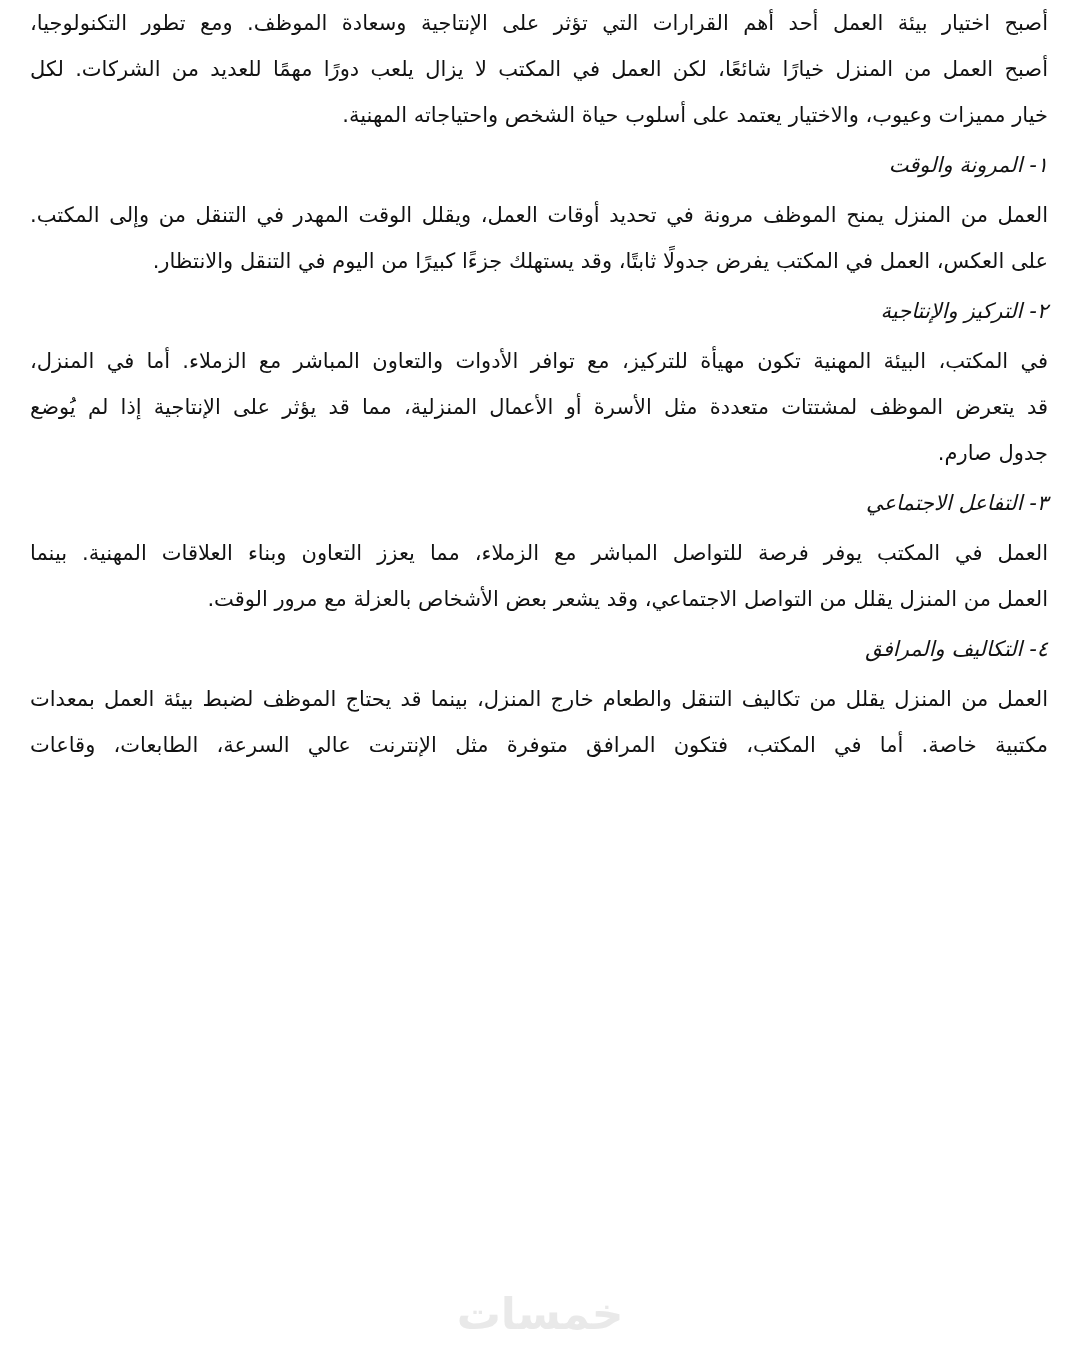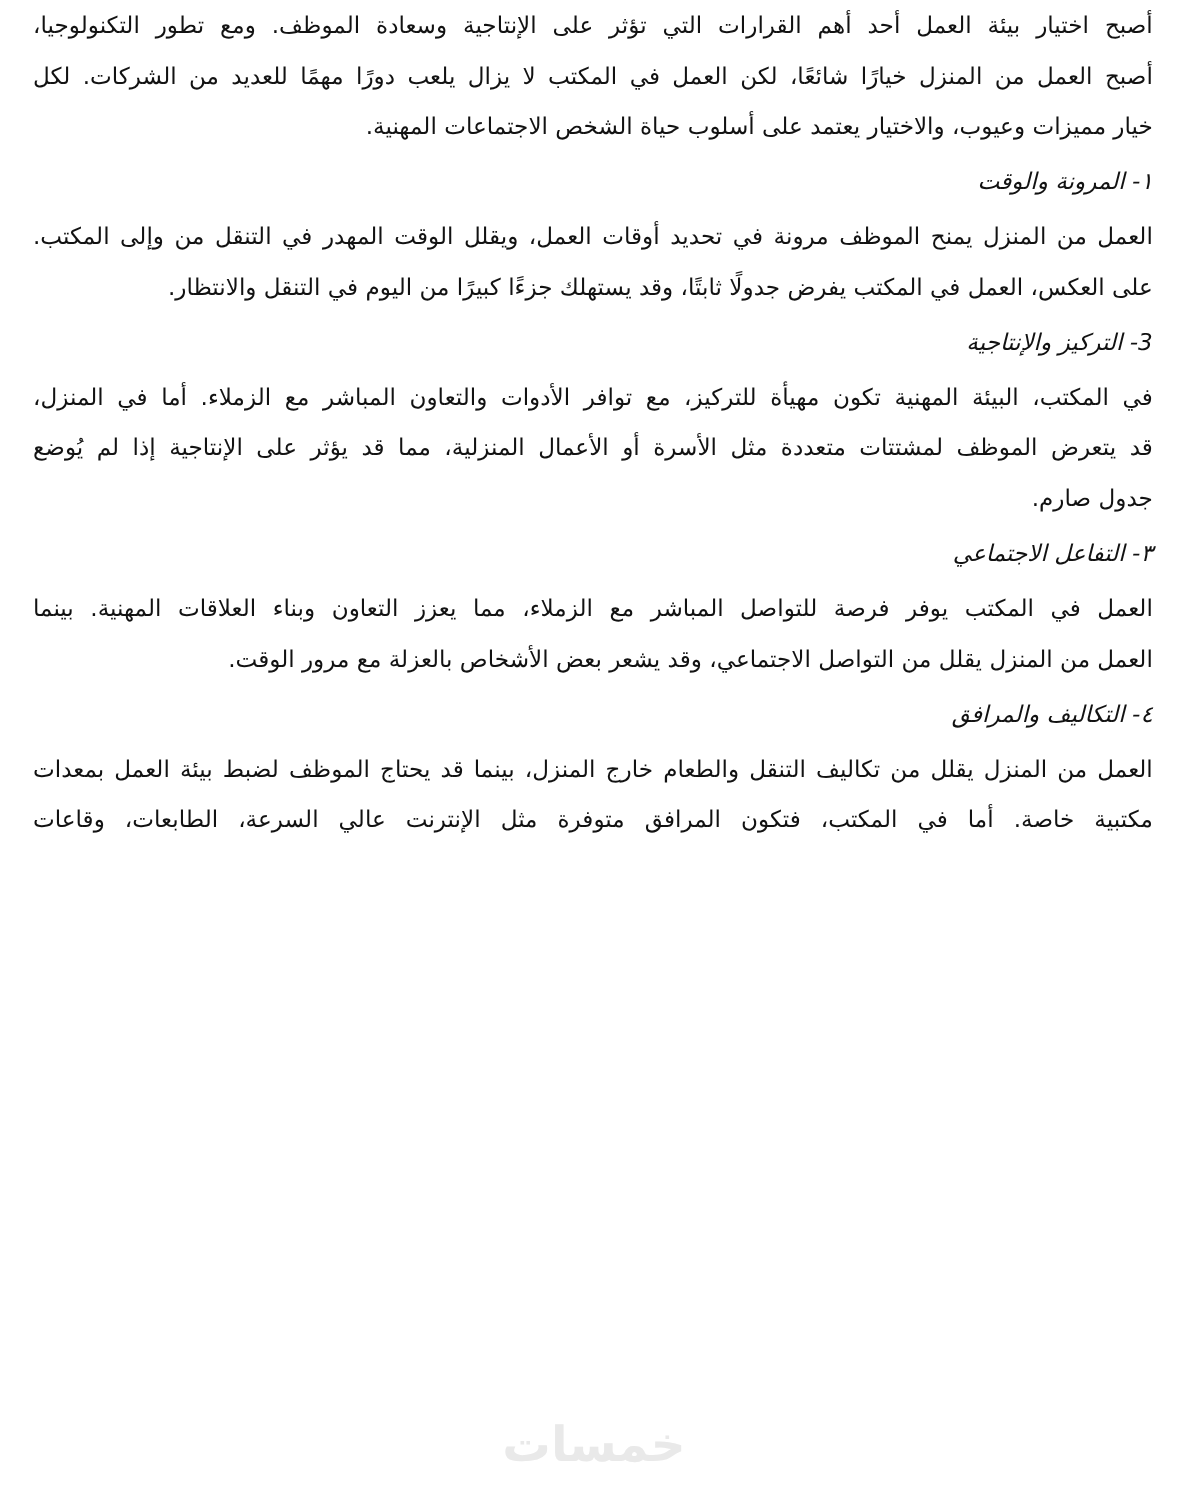--- a/index.html
+++ b/index.html
@@ -65,28 +65,28 @@
 </style>
 </head>
 <body>
 
 <div class="page">
 
   <main class="doc" id="doc">
       <div class="block">
         <div class="line">أصبح اختيار بيئة العمل أحد أهم القرارات التي تؤثر على الإنتاجية وسعادة الموظف. ومع تطور التكنولوجيا،</div>
         <div class="line">أصبح العمل من المنزل خيارًا شائعًا، لكن العمل في المكتب لا يزال يلعب دورًا مهمًا للعديد من الشركات. لكل</div>
-        <div class="line last">خيار مميزات وعيوب، والاختيار يعتمد على أسلوب حياة الشخص الاجتماعات المهنية.</div>
+        <div class="line last">خيار مميزات وعيوب، والاختيار يعتمد على أسلوب حياة الشخص واحتياجاته المهنية.</div>
       </div>
       <div class="heading">١- المرونة والوقت</div>
       <div class="block">
         <div class="line">العمل من المنزل يمنح الموظف مرونة في تحديد أوقات العمل، ويقلل الوقت المهدر في التنقل من وإلى المكتب.</div>
         <div class="line last">على العكس، العمل في المكتب يفرض جدولًا ثابتًا، وقد يستهلك جزءًا كبيرًا من اليوم في التنقل والانتظار.</div>
       </div>
-      <div class="heading">3- التركيز والإنتاجية</div>
+      <div class="heading">٢- التركيز والإنتاجية</div>
       <div class="block">
         <div class="line">في المكتب، البيئة المهنية تكون مهيأة للتركيز، مع توافر الأدوات والتعاون المباشر مع الزملاء. أما في المنزل،</div>
         <div class="line">قد يتعرض الموظف لمشتتات متعددة مثل الأسرة أو الأعمال المنزلية، مما قد يؤثر على الإنتاجية إذا لم يُوضع</div>
         <div class="line last">جدول صارم.</div>
       </div>
       <div class="heading">٣- التفاعل الاجتماعي</div>
       <div class="block">
         <div class="line">العمل في المكتب يوفر فرصة للتواصل المباشر مع الزملاء، مما يعزز التعاون وبناء العلاقات المهنية. بينما</div>
         <div class="line last">العمل من المنزل يقلل من التواصل الاجتماعي، وقد يشعر بعض الأشخاص بالعزلة مع مرور الوقت.</div>
       </div>

